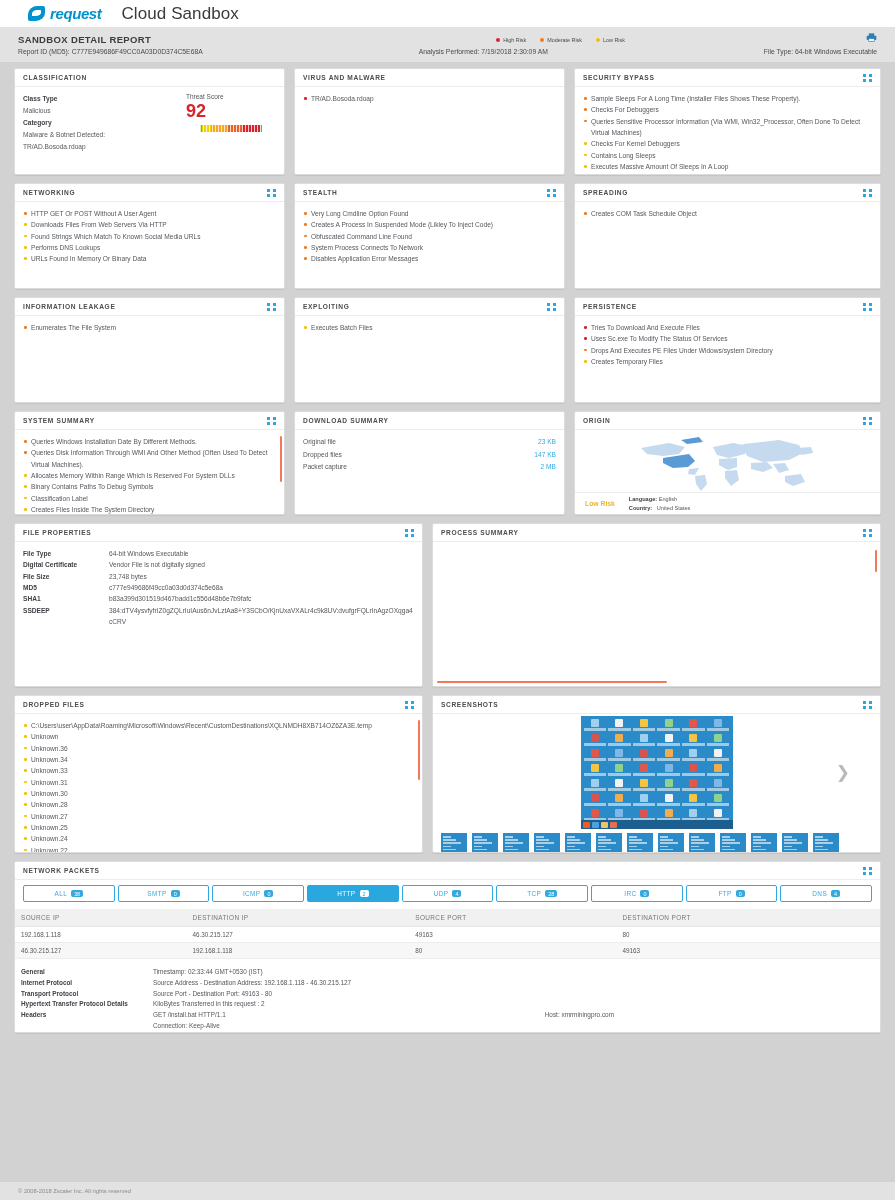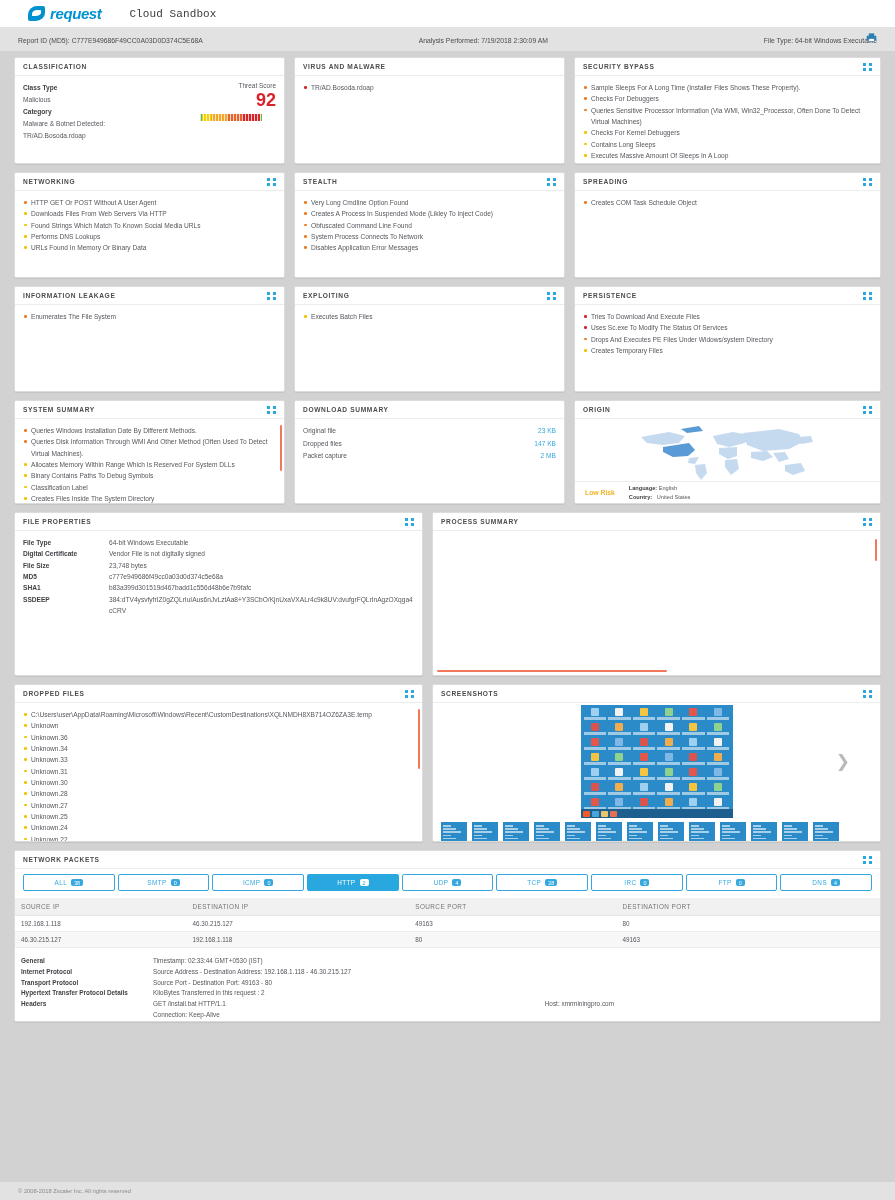--- a/index.html
+++ b/index.html
@@ -35,22 +35,22 @@
     left: 4px; top: 4px; width: 9px; height: 6px;
     background: #ffffff;
     border-radius: 60% 10% 60% 10%;
   }
   .logo-text {
     font-size: 15px; font-weight: bold;
     color: #0092d0; font-style: italic;
     letter-spacing: -0.4px;
   }
   .brand-sub {
-    font-size: 11px; color: #3b3b3b;
-    margin-left: 28px; letter-spacing: .1px; font-family: Liberation Mono, monospace;
+    font-size: 17px; color: #3b3b3b;
+    margin-left: 20px; letter-spacing: .1px;
   }
   
   .rhead {
     background: #e2e2e2;
     padding: 6px 18px 7px 18px;
     flex: 0 0 auto;
     position: relative;
   }
   .rhead-row1 { display: flex; align-items: center; }
   .rtitle {
@@ -127,21 +127,21 @@
     background: #f0a400;
   }
   ul.blist li.sev-high::before { background: #d8232a; }
   ul.blist li.sev-mod::before  { background: #f07c22; }
   ul.blist li.sev-low::before  { background: #f3c300; }
   
   .cls-grid { display: flex; }
   .cls-left { flex: 1 1 auto; }
   .cls-row { font-size: 6.6px; line-height: 1.82; color: #54575c; }
   .cls-row.b { font-weight: bold; color: #3f4145; }
-  .cls-right { width: 90px; text-align: right; }
+  .cls-right { width: 90px; text-align: left; }
   .ts-label { font-size: 6.5px; color: #54575c; }
   .ts-score { font-size: 18px; font-weight: bold; color: #d8232a; line-height: 1.25; }
   .ts-bar {
     width: 62px; height: 7px; margin: 2px auto 0 auto;
     background: linear-gradient(to right,#5fbb46 0 4%,#f3d000 4% 18%,#f5a623 18% 44%,#e8632a 44% 68%,#d8232a 68% 96%,#5fbb46 96% 100%);
     position: relative;
   }
   .ts-bar::after {
     content: ""; position: absolute; inset: 0;
     background: repeating-linear-gradient(to right, rgba(255,255,255,.75) 0 1px, transparent 1px 3px);
@@ -277,20 +277,37 @@
 
   <div class="brandbar">
     <div class="logo-wrap">
       <span class="logo-swoosh"></span>
       <span class="logo-text">request</span>
     </div>
     <span class="brand-sub">Cloud Sandbox</span>
   </div>
 
   <div class="rhead">
+    <div class="rhead-row1">
+      <span class="rtitle">SANDBOX DETAIL REPORT</span>
+      <div class="legend" id="legend">
+          <div class="legend-item">
+            <span class="lg-dot" style="background:#d8232a"></span>
+            <span class="lg-label">High Risk</span>
+          </div>
+          <div class="legend-item">
+            <span class="lg-dot" style="background:#f07c22"></span>
+            <span class="lg-label">Moderate Risk</span>
+          </div>
+          <div class="legend-item">
+            <span class="lg-dot" style="background:#f3c300"></span>
+            <span class="lg-label">Low Risk</span>
+          </div>
+        </div>
+    </div>
     <div class="rhead-row2">
       <span class="rid">Report ID (MD5): C777E949686F49CC0A03D0D374C5E68A</span>
       <span class="ranalysis">Analysis Performed: 7/19/2018 2:30:09 AM</span>
       <span class="rfiletype">File Type: 64-bit Windows Executable</span>
     </div>
     <svg class="printer" viewBox="0 0 16 13">
       <rect x="4" y="0.5" width="8" height="4" fill="#2f7fb5"></rect>
       <rect x="1" y="4" width="14" height="6" rx="1" fill="#2f7fb5"></rect>
       <rect x="4" y="8" width="8" height="4.5" fill="#ffffff" stroke="#2f7fb5" stroke-width="1"></rect>
     </svg>

